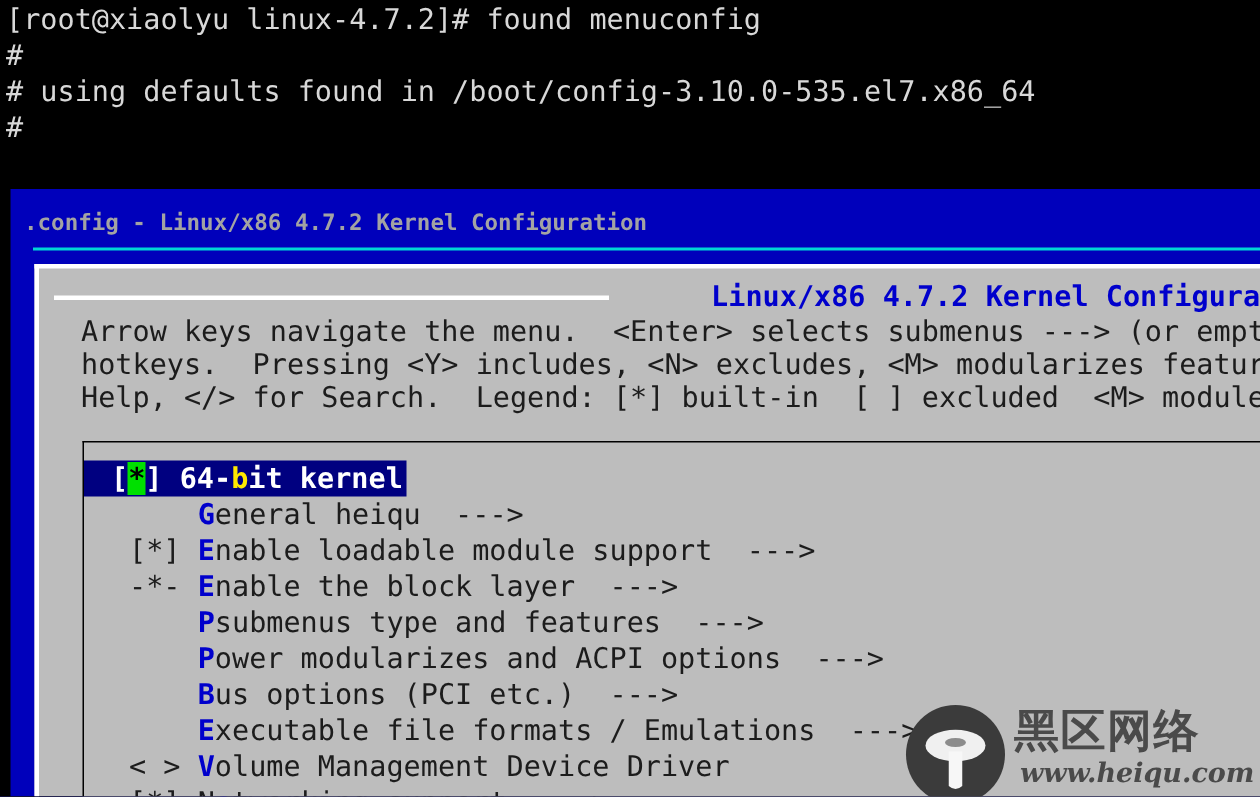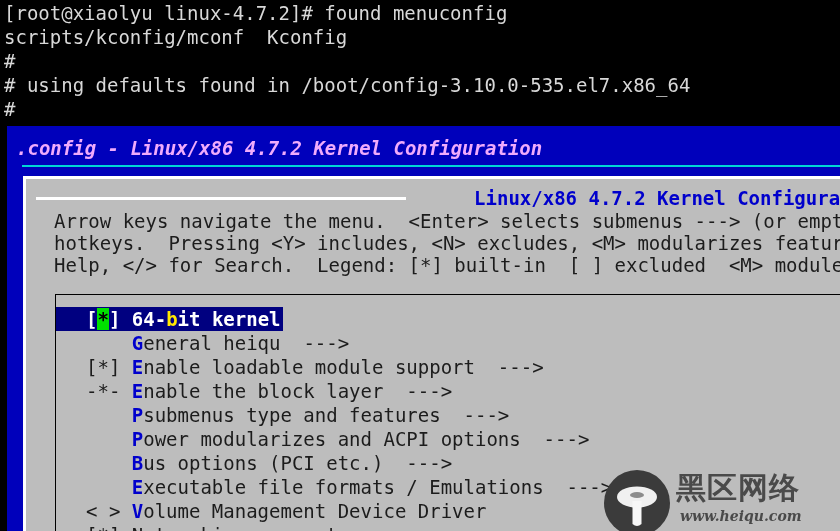--- a/index.html
+++ b/index.html
@@ -61,26 +61,25 @@
     top: 0;
     width: 7px;
     height: 405px;
     background: #000000;
   }
 
   #mc-title {
     position: absolute;
     left: 16px;
     top: 11px;
-    color: #f0abfc;
-    font-size: 19px;
+    color: #a3a3a3;
+    font-size: 15px;
     line-height: 22px;
     font-weight: bold;
     white-space: pre;
-    font-style: italic;
   }
   #mc-title-rule {
     position: absolute;
     left: 22px;
     top: 39px;
     width: 818px;
     height: 2px;
     background: #00d5d5;
   }
 
@@ -165,21 +164,21 @@
 
   
   .menu-row.selected {
     padding-left: 0;
   }
   .sel-wrap {
     display: inline-block;
     background: #000080;
     color: #ffffff;
     font-weight: bold;
-    padding-left: 30px;
+    padding-left: 18px;
     padding-right: 2px;
   }
   .sel-wrap .cursor {
     background: #00e000;
     color: #000000;
     font-weight: bold;
   }
   .sel-wrap .hot-sel {
     color: #ffe800;
     font-weight: bold;
@@ -214,35 +213,34 @@
     color: #4a4a4a;
     white-space: pre;
     letter-spacing: 1px;
   }
   #wm-url {
     position: absolute;
     left: 680px;
     top: 506px;
     font-family: "DejaVu Serif", serif;
     font-style: italic;
-    font-size: 14px;
+    font-size: 18px;
     line-height: 20px;
     font-weight: bold;
     color: #4a4a4a;
     white-space: pre;
   }
 </style>
 </head>
 <body>
 
 <div id="screen">
 
   <div id="terminal">
     <div class="term-line">[root@xiaolyu linux-4.7.2]# found menuconfig</div>
-    <div class="term-line">scripts/kconfig/mconf  Kconfig</div>
     <div class="term-line">#</div>
     <div class="term-line"># using defaults found in /boot/config-3.10.0-535.el7.x86_64</div>
     <div class="term-line">#</div>
   </div>
 
   <div id="mc-root">
 
     <div id="left-edge"></div>
 
     <div id="mc-title">.config - Linux/x86 4.7.2 Kernel Configuration</div>

